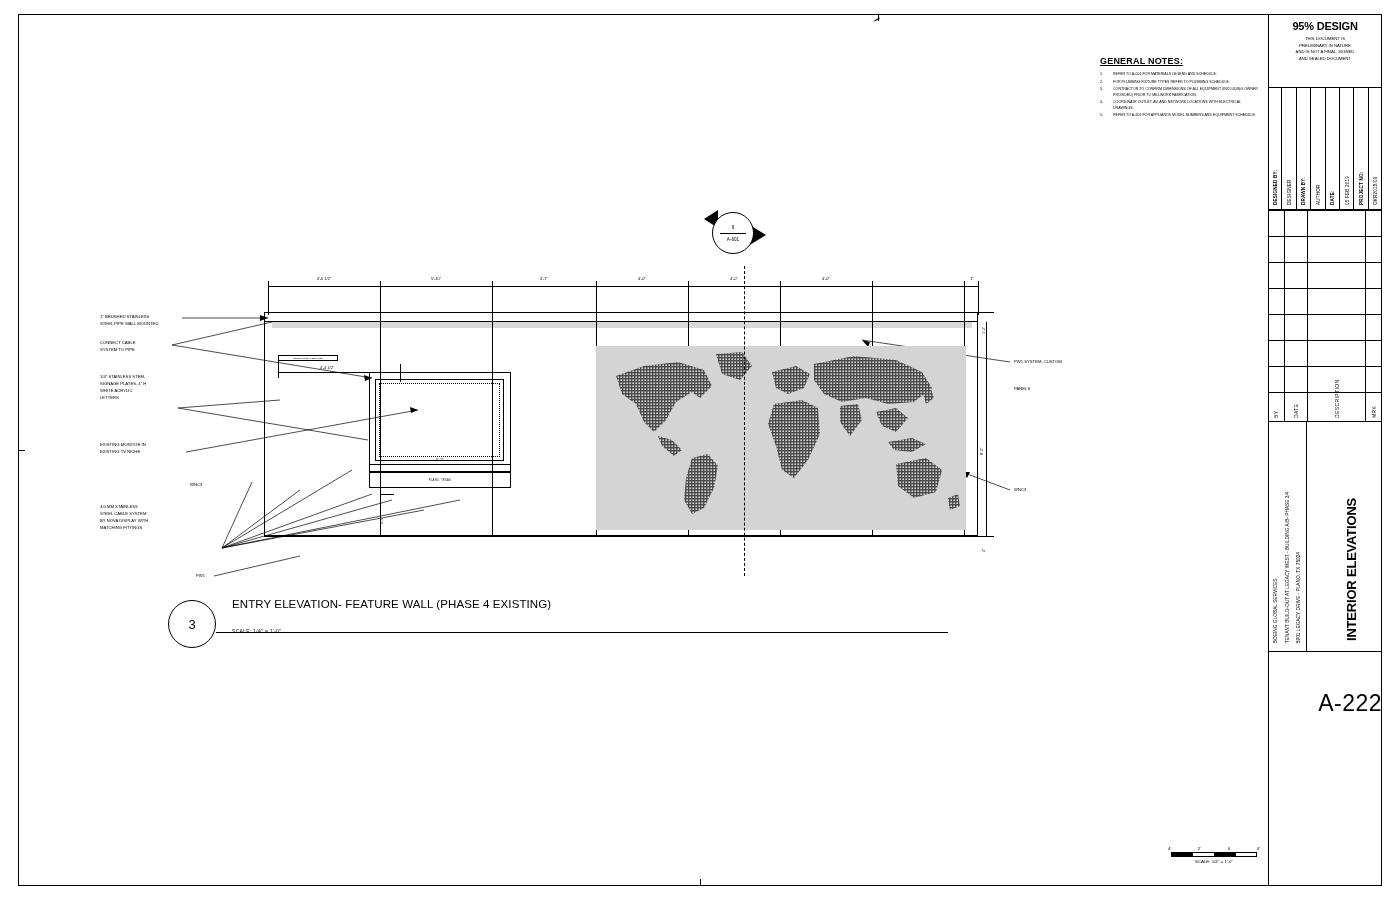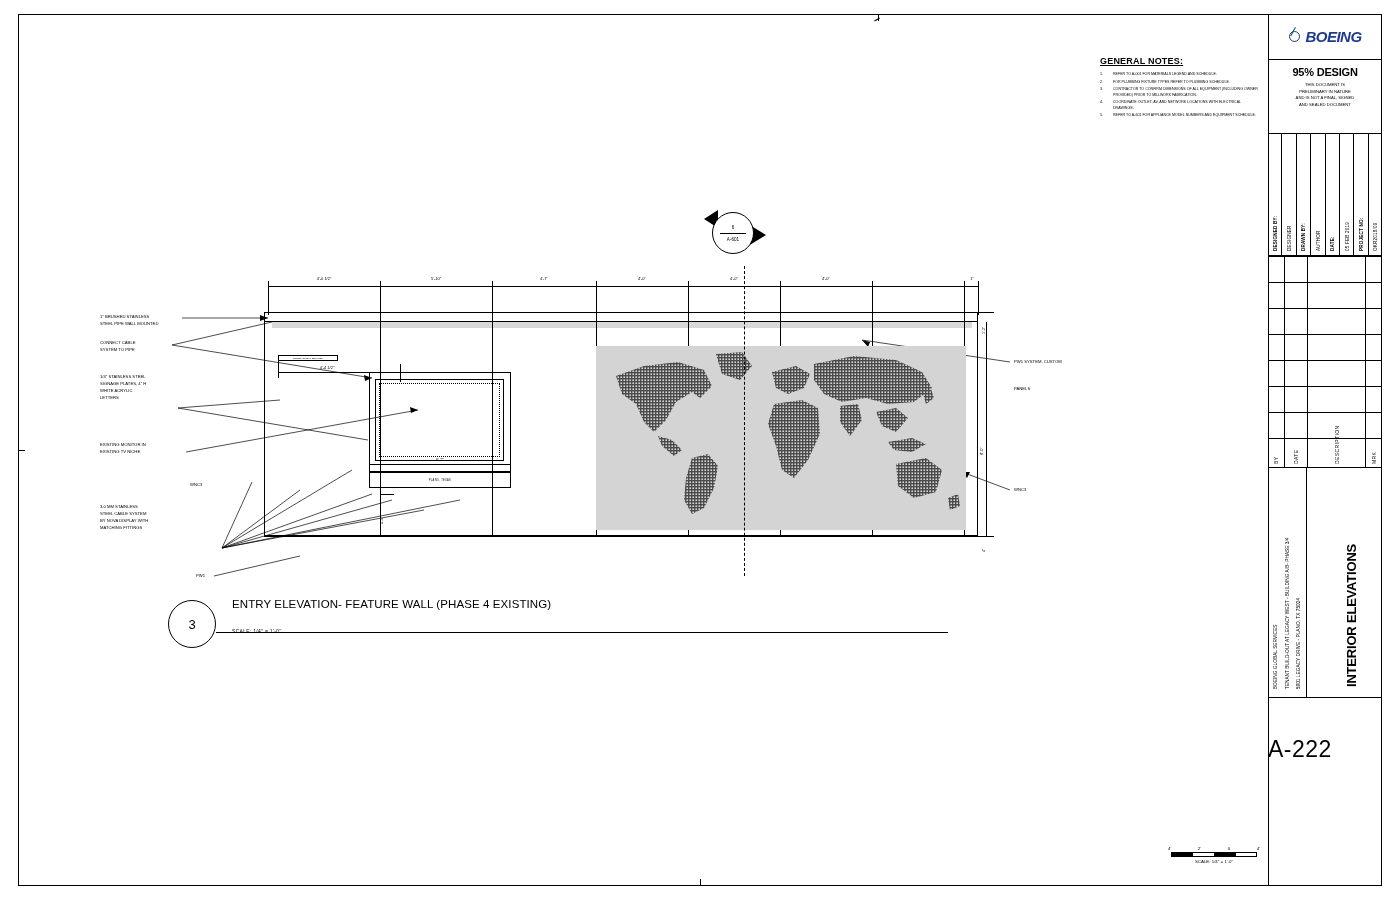--- a/index.html
+++ b/index.html
@@ -279,21 +279,21 @@
 
   
   .tb-bottom {
     height: 116px;
     position: relative;
   }
   .sheet-no {
     position: absolute;
     left: 0; right: 0;
     top: 38px;
-    text-align: left;
+    text-align: right;
     font-size: 23px;
     letter-spacing: 0.5px;
   }
 
   
   .gscale {
     position: absolute;
     left: 1168px;
     top: 846px;
     width: 92px;
@@ -793,24 +793,20 @@
       </li>
       <li>
         <span class="num">5.</span>
         <span class="txt">REFER TO A-601 FOR APPLIANCE MODEL NUMBERS AND EQUIPMENT SCHEDULE.</span>
       </li>
     </ol>
   </div>
 
   <div class="tb">
 
-    <div class="tb-row tb-logo">
-      <span class="boeing-mark"></span>
-      <span class="boeing-word">BOEING</span>
-    </div>
 
 
     <div class="tb-row tb-status">
       <div class="big">95% DESIGN</div>
       <div class="small">THIS DOCUMENT IS</div>
       <div class="small">PRELIMINARY IN NATURE</div>
       <div class="small">AND IS NOT A FINAL, SIGNED</div>
       <div class="small">AND SEALED DOCUMENT</div>
     </div>
 

